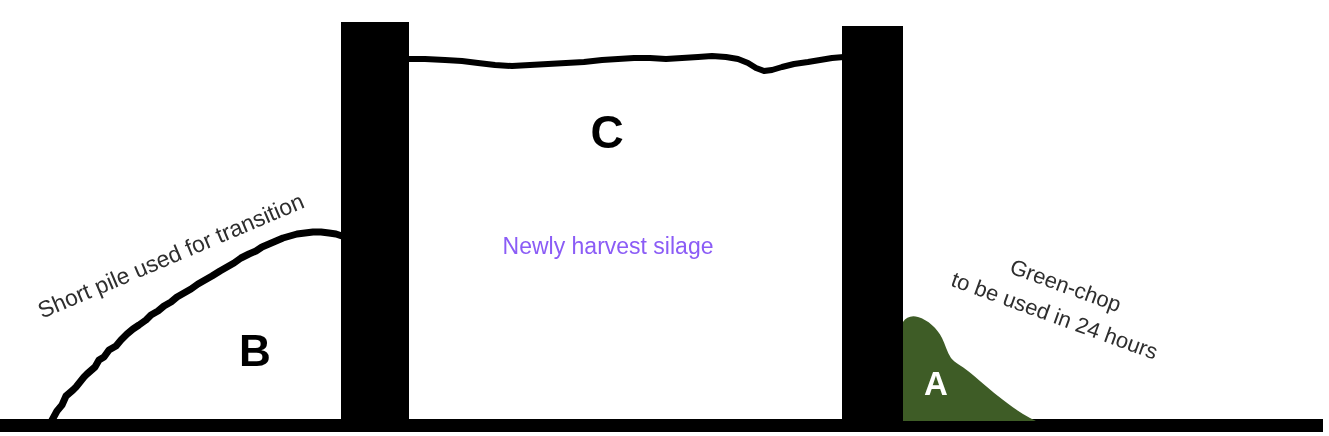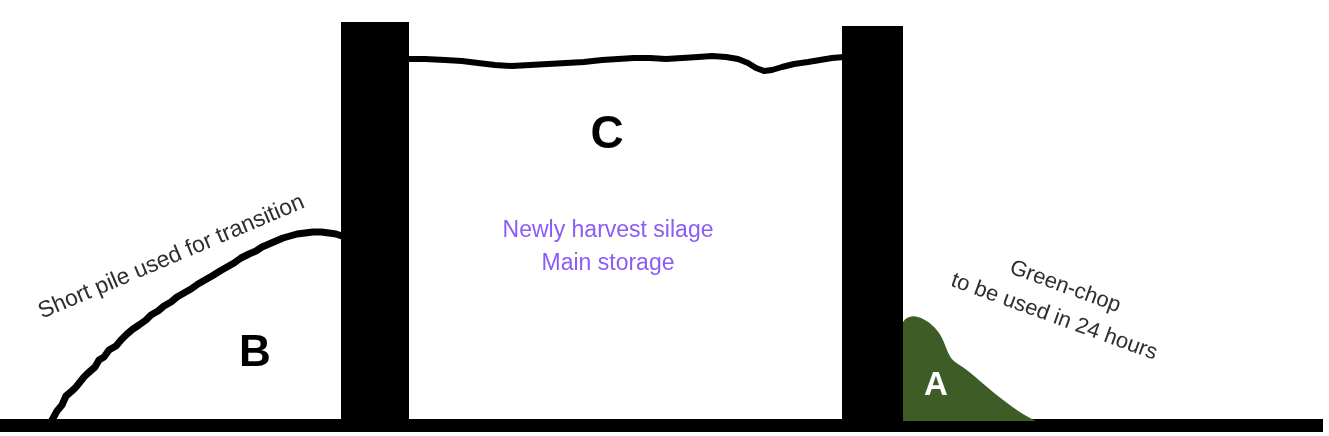--- a/index.html
+++ b/index.html
@@ -104,21 +104,20 @@
   <div class="lbl caption-left">Short pile used for transition</div>
 
   <div class="lbl lbl-letter lbl-b">B</div>
 
   <div class="lbl lbl-letter lbl-c">C</div>
 
   <div class="lbl lbl-letter lbl-a">A</div>
 
   <div class="lbl center-text">
     <div>Newly harvest silage</div>
-    <div>Main storage</div>
   </div>
 
   <div class="lbl caption-right">
     <div>Green-chop</div>
     <div>to be used in 24 hours</div>
   </div>
 
 </div>
 
 </body></html>

